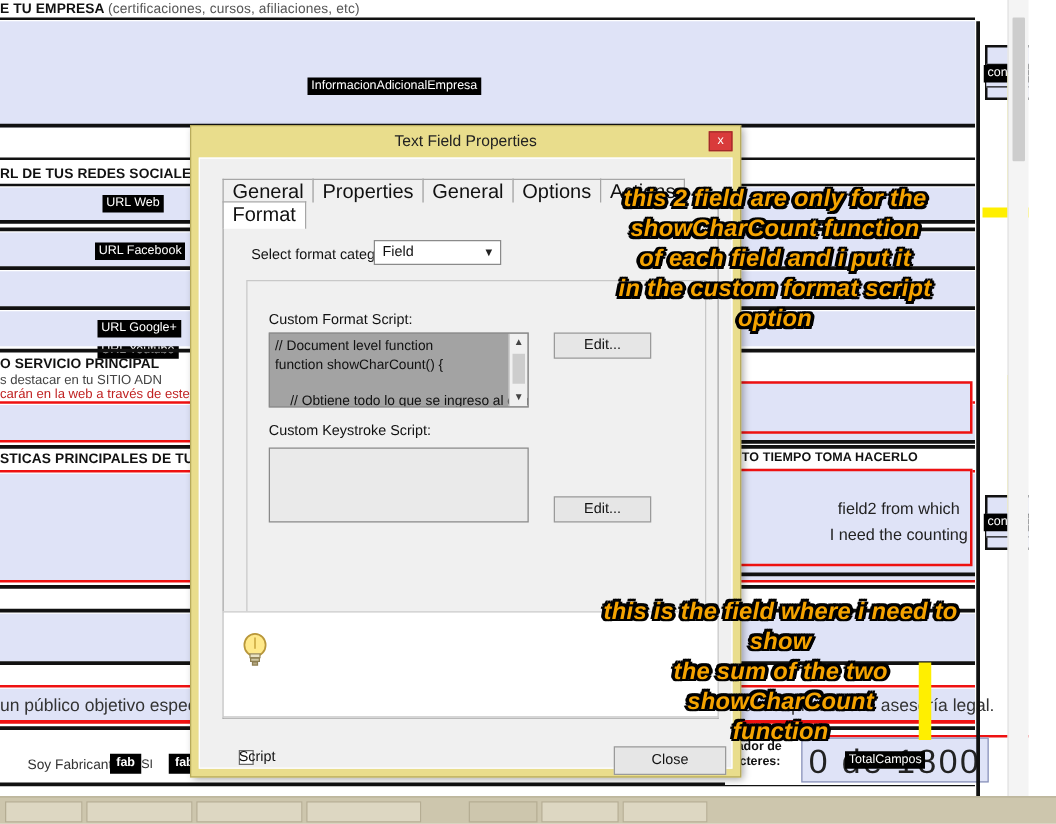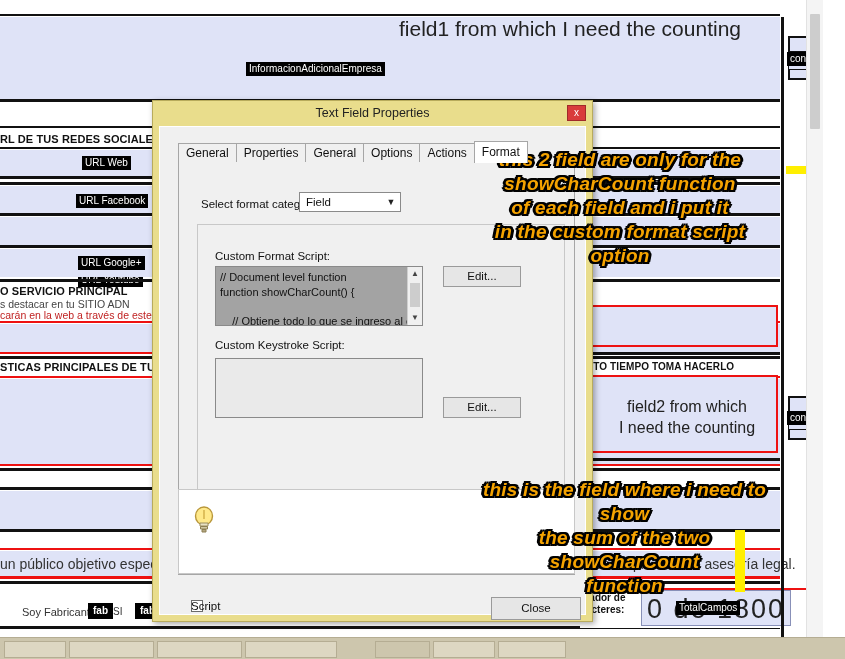--- a/index.html
+++ b/index.html
@@ -62,21 +62,21 @@
        box-shadow:2px 2px 6px rgba(0,0,0,.35);}
   .dlg-title{position:absolute;left:0;top:0;width:100%;height:25px;line-height:25px;
              text-align:center;font-size:12.5px;color:#222;}
   .dlg-close{position:absolute;right:6px;top:4px;width:19px;height:16px;background:#d93b3b;
              border:1px solid #a02a2a;color:#fff;font-size:10px;line-height:14px;text-align:center;
              box-sizing:border-box;cursor:pointer;}
   .dlg-body{position:absolute;left:6px;top:25px;right:6px;bottom:6px;background:#f0f0f0;
             border:1px solid #fff;box-sizing:border-box;}
 
   .tabs{position:absolute;left:18px;top:14px;right:10px;height:21px;}
-  .tab{position:relative;float:left;height:20px;line-height:19px;padding:0 7px;font-size:12px;
+  .tab{position:relative;float:left;height:20px;line-height:19px;padding:0 7px;font-size:16px;
        color:#111;background:#f0f0f0;border:1px solid #a6a6a6;border-bottom:none;
        box-sizing:border-box;margin-right:-1px;top:2px;cursor:pointer;}
   .tab.active{background:#fff;top:0;height:22px;line-height:21px;z-index:5;font-weight:normal;}
 
   .panel{position:absolute;left:18px;top:35px;right:10px;height:413px;background:#f0f0f0;
          border:1px solid #a6a6a6;border-top:none;box-sizing:border-box;}
 
   .lbl{position:absolute;font-size:11.5px;color:#111;white-space:nowrap;}
   .combo{position:absolute;height:20px;background:#fff;border:1px solid #8a8a8a;box-sizing:border-box;
          font-size:11.5px;color:#111;line-height:18px;padding-left:6px;cursor:pointer;}
@@ -110,25 +110,28 @@
   .taskbar{position:absolute;left:0;bottom:0;width:845px;height:22px;background:#cdc6ad;border-top:1px solid #b5ad93;box-sizing:border-box;}
   .tbtn{position:absolute;top:3px;height:17px;background:#ddd7c2;border:1px solid #b5ad93;box-sizing:border-box;}
 </style>
 </head>
 <body>
 
 <div class="root">
 
   <div class="doc">
 
+    <div class="sechdr" style="left:0;top:1px;">
+      <span>E TU EMPRESA</span>
+      <span class="lt">(certificaciones, cursos, afiliaciones, etc)</span>
+    </div>
     <div class="rule" style="left:0;top:14px;width:780px;height:2px;"></div>
 
     <div class="fld" style="left:0;top:17px;width:780px;height:85px;border-bottom:3px solid #111;"></div>
     <div class="tag" style="left:246px;top:62px;">InformacionAdicionalEmpresa</div>
-    <div class="bigtxt" style="left:360px;top:16px;width:420px;">field1 from which I need the counting</div>
 
     <div class="rule" style="left:0;top:126px;width:780px;height:2px;"></div>
     <div class="sechdr" style="left:0;top:133px;">
       <span>RL DE TUS REDES SOCIALES</span>
     </div>
     <div class="rule" style="left:0;top:147px;width:780px;height:2px;"></div>
 
     <div class="fld" style="left:0;top:150px;width:780px;height:26px;"></div>
     <div class="tag" style="left:82px;top:156px;">URL Web</div>
     <div class="rule" style="left:0;top:176px;width:780px;height:3px;"></div>
@@ -199,21 +202,21 @@
       <div class="mid"></div>
     </div>
     <div class="tag" style="left:787px;top:411px;">contador</div>
 
     <div class="fld red" style="left:588px;top:305px;width:190px;height:42px;"></div>
     <div class="rule" style="left:584px;top:352px;width:196px;height:3px;"></div>
     <div class="sechdr" style="left:586px;top:361px;font-size:10px;">
       <span>NTO TIEMPO TOMA HACERLO</span>
     </div>
     <div class="fld red" style="left:588px;top:375px;width:190px;height:78px;"></div>
-    <div class="bigtxt" style="left:592px;top:396px;width:190px;font-size:16px;line-height:21px;">field2 from which
+    <div class="bigtxt" style="left:624px;top:396px;width:190px;font-size:13px;line-height:21px;">field2 from which
 I need the counting</div>
     <div class="rule" style="left:584px;top:458px;width:196px;height:3px;"></div>
 
     <div class="hl" style="left:806px;top:58px;width:10px;height:110px;"></div>
     <div class="hl" style="left:786px;top:166px;width:58px;height:8px;"></div>
     <div class="hl" style="left:806px;top:300px;width:10px;height:110px;"></div>
     <div class="hl" style="left:735px;top:530px;width:10px;height:62px;"></div>
 
     <div class="scrollbar-v">
       <div class="scroll-thumb"></div>

